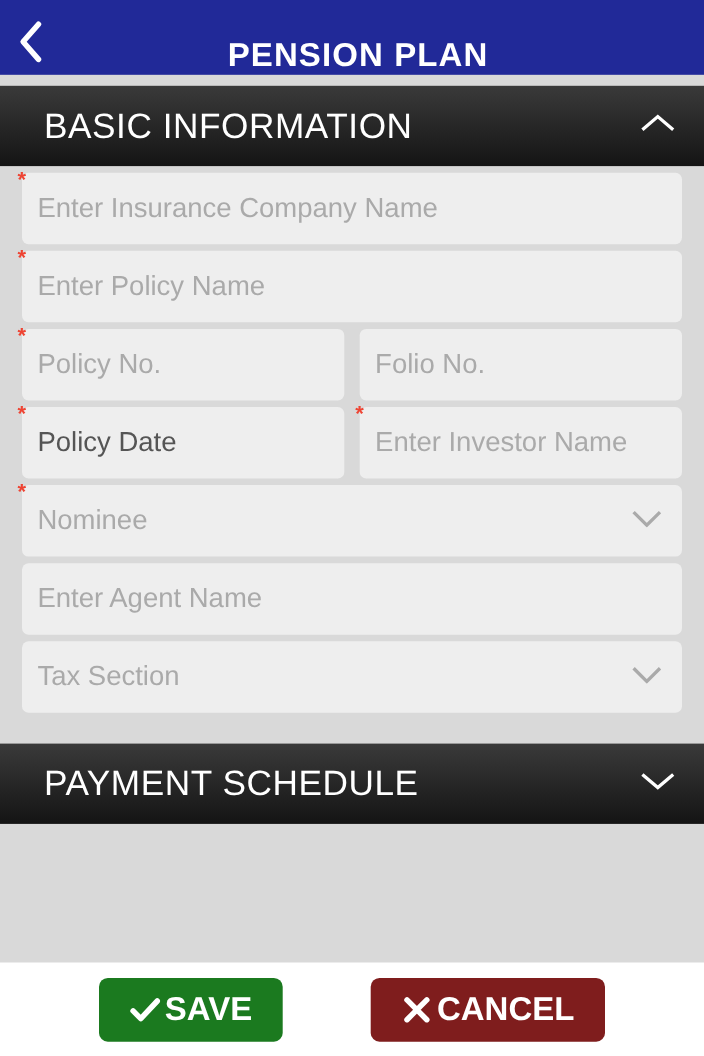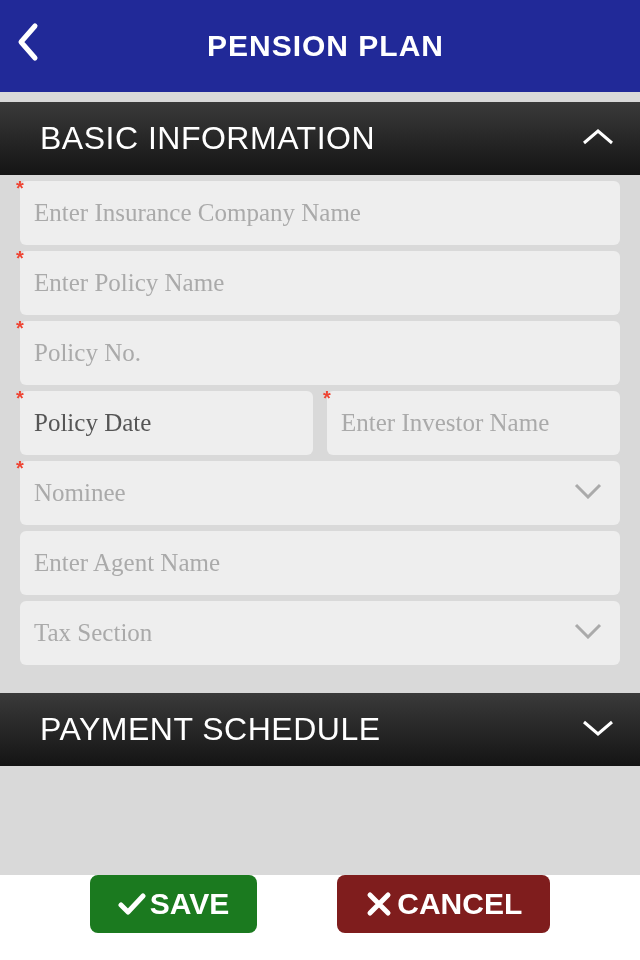--- a/index.html
+++ b/index.html
@@ -1,40 +1,40 @@
 <!DOCTYPE html>
 <html><head>
   <meta charset="utf-8">
   <style>
     * { margin: 0; padding: 0; box-sizing: border-box; font-family: Arial, Helvetica, sans-serif; }
     body { width: 640px; height: 960px; background: #d9d9d9; overflow: hidden; position: relative; }
-    .header { background: #212998; height: 92px; display: flex; align-items: center; padding: 0 15px; }
+    .header { background: #212998; height: 68px; display: flex; align-items: flex-end; padding: 0 15px; }
     .back-icon { color: white; font-size: 40px; font-weight: bold; margin-right: 15px; cursor: pointer; }
     .back-icon svg { width: 24px; height: 40px; }
     .header-title { color: white; font-size: 30px; font-weight: bold; letter-spacing: 1px; flex: 1; text-align: center; margin-right: 28px; }
     .section-header {
       background: linear-gradient(to bottom, #3a3a3a, #141414);
       color: white; padding: 18px 24px 18px 40px; display: flex; justify-content: space-between; align-items: center;
     }
     .section-header.first { margin-top: 10px; }
     .section-title { font-size: 32px; letter-spacing: 0.5px; }
     .chevron { color: white; }
     .chevron svg { width: 36px; height: 20px; }
     .form-container { padding: 0 20px; background: #d9d9d9; }
     .field-wrap { position: relative; margin-top: 6px; }
     .asterisk { color: #e43; font-size: 20px; font-weight: bold; position: absolute; top: -4px; left: -4px; }
-    .input-field { width: 100%; background: #eeeeee; border: none; border-radius: 6px; padding: 18px 14px; font-size: 25px; color: #333; font-family: Liberation Serif, serif; }
+    .input-field { width: 100%; background: #eeeeee; border: none; border-radius: 6px; padding: 18px 14px; font-size: 25px; color: #333; }
     .input-field::placeholder { color: #aaa; }
     .input-field.date::placeholder { color: #555; }
     .row { display: flex; gap: 14px; }
     .row .col { flex: 1; }
     .select-wrap { position: relative; }
     .select-wrap .down-arrow { position: absolute; right: 18px; top: 50%; transform: translateY(-50%); pointer-events: none; }
     .select-wrap .down-arrow svg { width: 28px; height: 16px; }
-    .footer { position: absolute; bottom: 0; left: 0; right: 0; background: white; height: 85px; display: flex; align-items: flex-start; justify-content: center; gap: 80px; }
+    .footer { position: absolute; bottom: 0; left: 0; right: 0; background: white; height: 85px; display: flex; align-items: center; justify-content: center; gap: 80px; }
     .btn { display: flex; align-items: center; justify-content: center; border: none; border-radius: 8px; font-size: 30px; font-weight: bold; color: white; padding: 12px 28px; cursor: pointer; }
     .btn.save { background: #1b7a1f; }
     .btn.cancel { background: #7f1d1d; }
     .btn .icon { margin-right: 4px; display: inline-flex; align-items: center; }
     .btn .icon svg { width: 28px; height: 26px; }
     .payment-section { margin-top: 28px; }
   </style>
 </head>
 <body>
 
@@ -65,20 +65,23 @@
 
   <div class="field-wrap">
     <span class="asterisk">*</span>
     <input class="input-field" placeholder="Enter Policy Name" style="">
   </div>
 
   <div class="row">
     <div class="col field-wrap">
       <span class="asterisk">*</span>
       <input class="input-field" placeholder="Policy No." style="">
+    </div>
+    <div class="col field-wrap">
+      <input class="input-field" placeholder="Folio No." style="">
     </div>
   </div>
 
   <div class="row">
     <div class="col field-wrap">
       <span class="asterisk">*</span>
       <input class="input-field date" placeholder="Policy Date" style="">
     </div>
     <div class="col field-wrap">
       <span class="asterisk">*</span>

